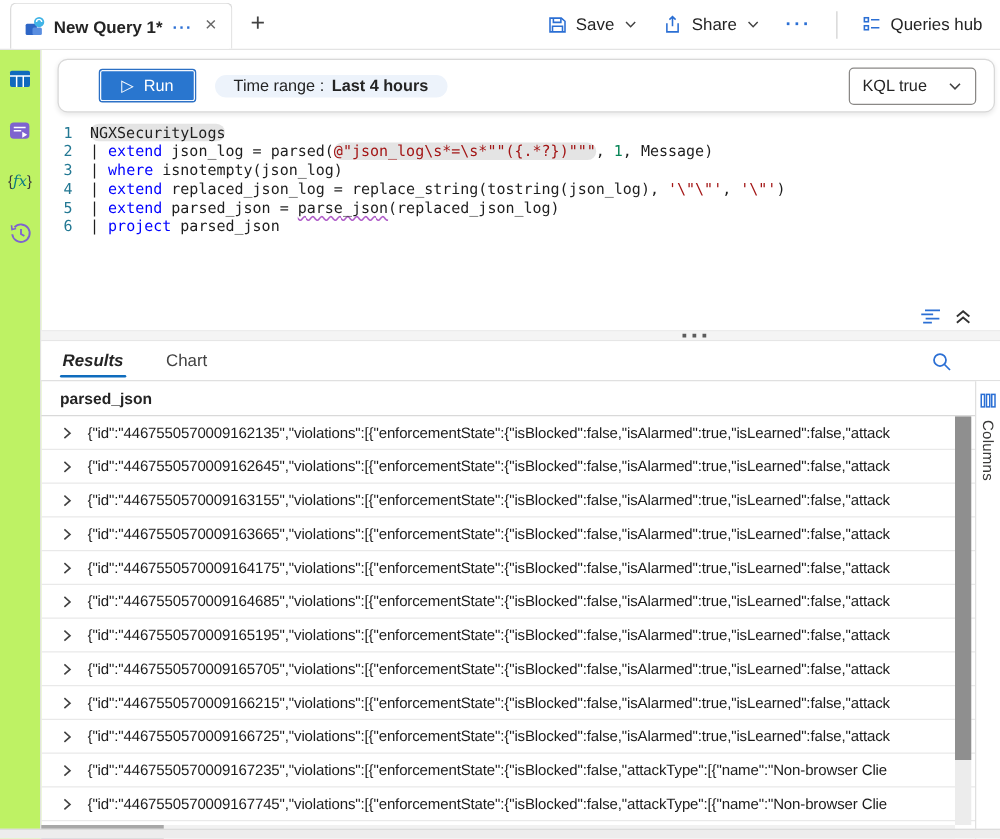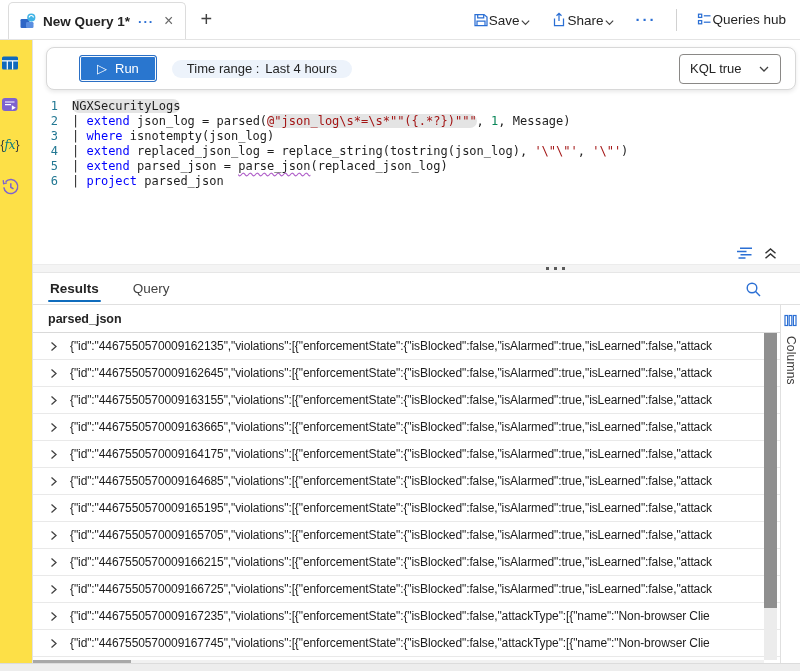--- a/index.html
+++ b/index.html
@@ -15,47 +15,47 @@
   .tab {
     margin-left:8px; margin-top:2px; display:flex; align-items:center; gap:7px;
     padding:0 10px 0 11px; border:1px solid #dcdcdc; border-bottom:none;
     border-radius:5px 5px 0 0; background:#fff; position:relative; z-index:2;
   }
   .tab-title { font-size:13.5px; font-weight:bold; color:#242424; white-space:nowrap; }
   .tab-more { color:#2b6fd4; font-weight:bold; font-size:13px; letter-spacing:1px; line-height:1; padding:0 1px; cursor:pointer; }
   .tab-close { color:#686868; font-size:16px; line-height:1; padding:0 2px; cursor:pointer; }
   .newtab { display:flex; align-items:center; padding:0 14px; font-size:20px; color:#424242; cursor:pointer; }
   .top-actions { margin-left:auto; display:flex; align-items:center; gap:20px; padding-right:14px; font-size:13.5px; }
-  .action { display:flex; align-items:flex-end; cursor:pointer; color:#242424; }
+  .action { display:flex; align-items:center; gap:7px; cursor:pointer; color:#242424; }
   .action .ic { color:#2b6fd4; }
   .chev { color:#424242; margin-left:1px; }
   .more-btn { color:#2b6fd4; font-weight:bold; font-size:15px; letter-spacing:2px; cursor:pointer; }
   .vdiv { width:1px; height:22px; background:#d1d1d1; }
 
   
   .app { display:flex; height:631px; }
-  .sidebar { width:33px; border-right:1px solid #e2e2e2; display:flex; flex-direction:column; align-items:flex-start; padding-top:13px; gap:21px; background:#fde047; }
+  .sidebar { width:33px; border-right:1px solid #e2e2e2; display:flex; flex-direction:column; align-items:center; padding-top:13px; gap:21px; background:#bef264; }
   .side-btn { width:20px; height:20px; display:flex; align-items:center; justify-content:center; cursor:pointer; }
   .fx { font-size:12px; color:#3b3a39; white-space:nowrap; }
   .fx i { font-family:"DejaVu Serif", serif; font-style:italic; color:#0a7b83; font-size:12px; }
   .main { flex:1; min-width:0; display:flex; flex-direction:column; position:relative; }
 
   
   .toolbar-card {
     margin:7px 4px 0 13px; height:43px; border:1px solid #d8d8d8; border-radius:8px;
     box-shadow:0 1.5px 4px rgba(0,0,0,.09); display:flex; align-items:center;
     padding:0 14px 0 32px; gap:15px; background:#fff;
   }
   .run-btn {
     height:27px; padding:0 17px; background:#2976cf; color:#fff; border:1px solid #2b6fc4;
     border-radius:3px; box-shadow:inset 0 0 0 1px rgba(255,255,255,.95);
     display:flex; align-items:center; gap:8px; font-size:13px; cursor:pointer; font-family:inherit;
   }
   .pill { background:#edf3fb; border-radius:14px; height:18px; display:flex; align-items:center; gap:6px; padding:0 15px; font-size:13px; color:#242424; white-space:nowrap; }
-  .pill b { font-weight:normal; }
+  .pill b { font-weight:bold; }
   .kql-dd {
     margin-left:auto; height:30px; min-width:102px; border:1px solid #8a8886; border-radius:4px;
     background:#fff; display:flex; align-items:center; justify-content:space-between; gap:12px;
     padding:0 10px; font-size:13px; cursor:pointer;
   }
 
   
   .editor { height:152px; padding-top:9px; font-family:"DejaVu Sans Mono","Liberation Mono",monospace; font-size:12px; line-height:15px; overflow:hidden; }
   .code-line { display:flex; height:15px; }
   .ln { width:39px; text-align:right; padding-right:14px; color:#237893; flex:none; }
@@ -71,21 +71,21 @@
 
   
   .splitter { height:9px; background:#f4f4f4; border-top:1px solid #ececec; border-bottom:1px solid #e6e6e6; position:relative; cursor:row-resize; }
   .splitter .dots { position:absolute; left:513px; top:2px; display:flex; gap:5px; }
   .splitter .dots i { width:3px; height:3px; background:#5b5b5b; display:block; }
 
   
   .results { flex:1; min-height:0; display:flex; flex-direction:column; }
   .rtabs { height:31px; display:flex; align-items:flex-end; gap:30px; padding-left:15px; position:relative; background:#fff; }
   .rtab { font-size:13.5px; color:#424242; padding:4px 2px 8px; position:relative; cursor:pointer; }
-  .rtab.active { font-weight:bold; color:#242424; }
+  .rtab.active { font-weight:bold; color:#242424;font-style:italic; }
   .rtab.active::after { content:""; position:absolute; left:0; right:0; bottom:2px; height:2.5px; background:#0f6cbd; border-radius:2px; }
   .rsearch { position:absolute; right:38px; bottom:6px; cursor:pointer; }
 
   .rbody { flex:1; min-height:0; display:flex; border-top:1px solid #e0e0e0; }
   .grid { flex:1; min-width:0; display:flex; flex-direction:column; position:relative; }
   .colheader { height:28px; flex:none; display:flex; align-items:center; padding-left:15px; font-weight:bold; font-size:12.5px; color:#242424; border-bottom:1px solid #d9d9d9; }
   .rows { flex:1; min-height:0; position:relative; overflow:hidden; }
   .grow { height:27px; display:flex; align-items:center; gap:11px; padding:0 20px 0 15px; border-bottom:1px solid #e9e9e9; overflow:hidden; cursor:pointer; }
   .grow .expander { flex:none; color:#424242; }
   .grow .jtxt { white-space:nowrap; overflow:hidden; font-size:12px; letter-spacing:-0.1px; color:#1c1c1c; }
@@ -263,21 +263,21 @@
       <span class="dots">
           <i></i>
           <i></i>
           <i></i>
         </span>
     </div>
 
     <div class="results">
       <div class="rtabs">
         <div class="rtab active">Results</div>
-        <div class="rtab">Query</div>
+        <div class="rtab">Chart</div>
         <span class="rsearch">
           <svg width="17" height="17" viewBox="0 0 17 17" fill="none" stroke="#2b6fd4" stroke-width="1.4">
             <circle cx="7" cy="7" r="4.8"></circle>
             <path d="M10.6 10.6L15 15"></path>
           </svg>
         </span>
       </div>
 
       <div class="rbody">
         <div class="grid">

